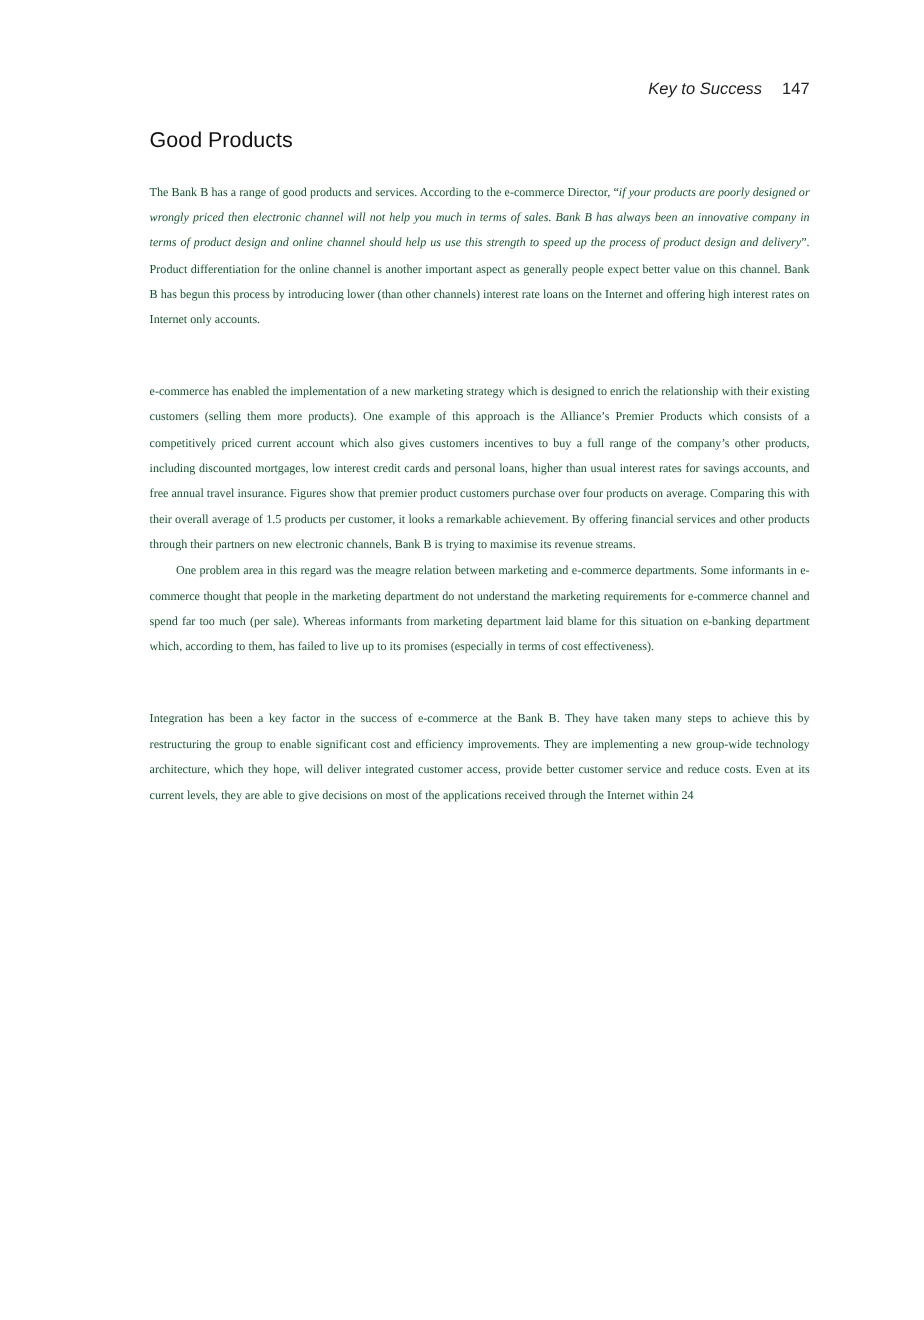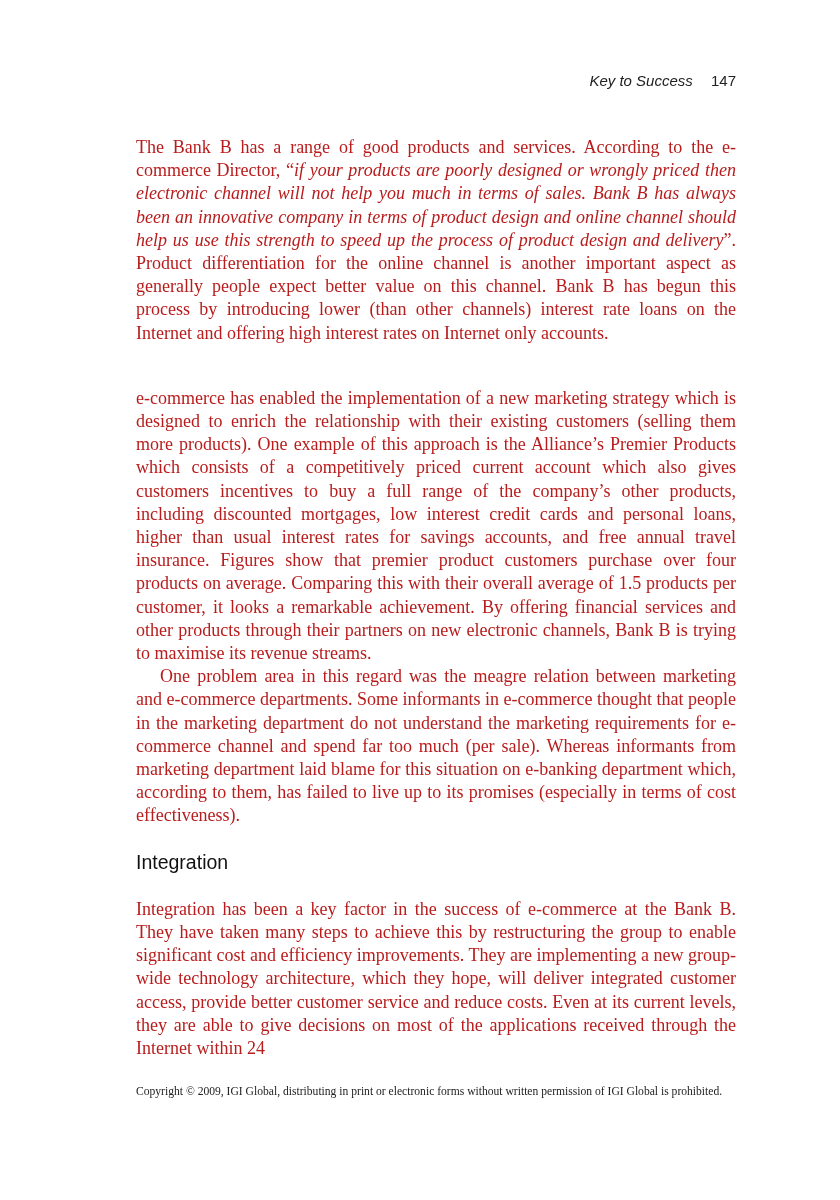--- a/index.html
+++ b/index.html
@@ -9,22 +9,22 @@
     position: absolute; top: 72px; right: 120px;
     font-family: "Liberation Sans", sans-serif; font-size: 15px; color: #222;
   }
   .running-head .rh-title { font-style: italic; margin-right: 14px; }
   .content { position: absolute; left: 120px; top: 114px; width: 600px; }
   h2 {
     font-family: "Liberation Sans", sans-serif; font-weight: normal;
     font-size: 19.5px; margin: 0; padding: 0; color: #111; line-height: 28px;
   }
   p {
-    font-family: "Liberation Serif", serif; font-size: 18px; line-height: 23.2px;
-    margin: 0; text-align: justify; color: #b91c1c;
+    font-family: "Liberation Serif", serif; font-size: 11px; line-height: 23.2px;
+    margin: 0; text-align: justify; color: #14532d;
   }
   .gap-after-heading { height: 22px; }
   .gap-after-section { height: 20px; }
   p.indent { text-indent: 24px; font-family: Liberation Serif, serif; }
   em { font-style: italic; }
   .footer {
     position: absolute; left: 120px; top: 1084px; width: 600px;
     font-family: "Liberation Serif", serif; font-size: 11.6px; line-height: 15px; color: #222;
   }
 </style>
@@ -34,37 +34,36 @@
 <div class="page">
 
   <div class="running-head">
     <span class="rh-title">Key to Success</span>
     <span class="rh-page">147</span>
   </div>
 
   <div class="content">
 
     <section>
+      <h2>Good Products</h2>
       <div class="gap-after-heading"></div>
       <p><span>The Bank B has a range of good products and services. According to the e-commerce Director, “</span><em>if your products are poorly designed or wrongly priced then electronic channel will not help you much in terms of sales. Bank B has always been an innovative company in terms of product design and online channel should help us use this strength to speed up the process of product design and delivery</em><span>”. Product differentiation for the online channel is another important aspect as generally people expect better value on this channel. Bank B has begun this process by introducing lower (than other channels) interest rate loans on the Internet and offering high interest rates on Internet only accounts.</span></p>
     </section>
 
     <div class="gap-after-section"></div>
 
     <section>
       <div class="gap-after-heading"></div>
       <p>e-commerce has enabled the implementation of a new marketing strategy which is designed to enrich the relationship with their existing customers (selling them more products). One example of this approach is the Alliance’s Premier Products which consists of a competitively priced current account which also gives customers incentives to buy a full range of the company’s other products, including discounted mortgages, low interest credit cards and personal loans, higher than usual interest rates for savings accounts, and free annual travel insurance. Figures show that premier product customers purchase over four products on average. Comparing this with their overall average of 1.5 products per customer, it looks a remarkable achievement. By offering financial services and other products through their partners on new electronic channels, Bank B is trying to maximise its revenue streams.</p>
       <p class="indent">One problem area in this regard was the meagre relation between marketing and e-commerce departments. Some informants in e-commerce thought that people in the marketing department do not understand the marketing requirements for e-commerce channel and spend far too much (per sale). Whereas informants from marketing department laid blame for this situation on e-banking department which, according to them, has failed to live up to its promises (especially in terms of cost effectiveness).</p>
     </section>
 
     <div class="gap-after-section"></div>
 
     <section>
-      <h2>Integration</h2>
       <div class="gap-after-heading"></div>
       <p>Integration has been a key factor in the success of e-commerce at the Bank B. They have taken many steps to achieve this by restructuring the group to enable significant cost and efficiency improvements. They are implementing a new group-wide technology architecture, which they hope, will deliver integrated customer access, provide better customer service and reduce costs. Even at its current levels, they are able to give decisions on most of the applications received through the Internet within 24</p>
     </section>
 
   </div>
 
-  <div class="footer">Copyright © 2009, IGI Global, distributing in print or electronic forms without written permission of IGI Global is prohibited.</div>
 
 </div>
 
 </body></html>

